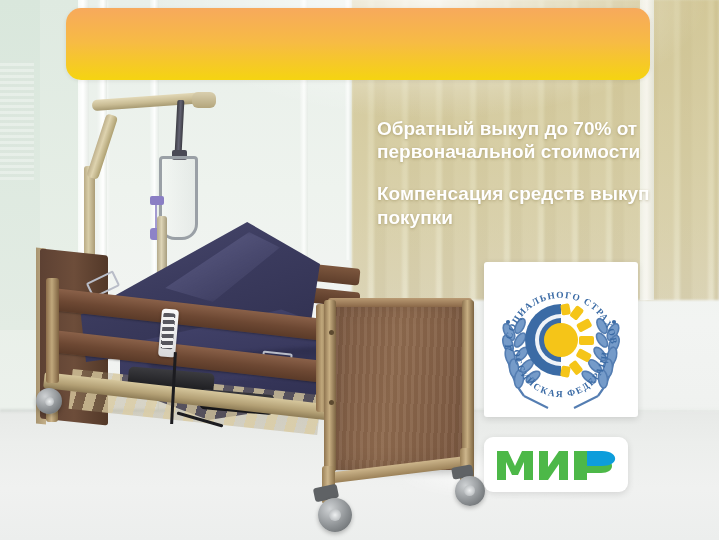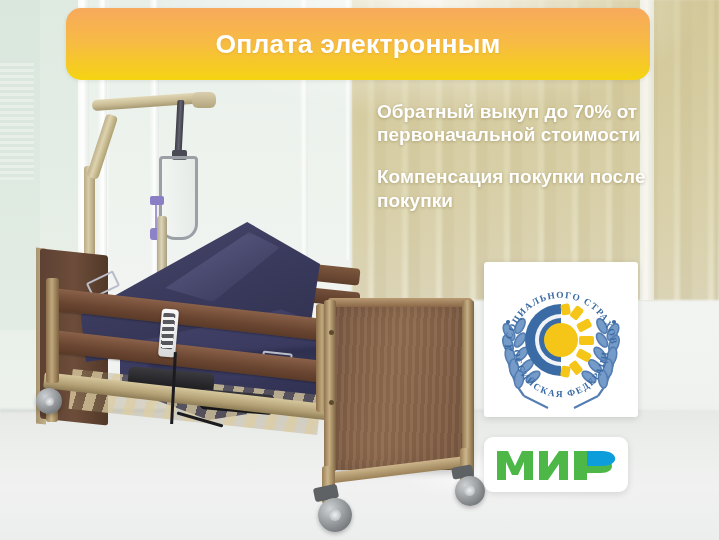--- a/index.html
+++ b/index.html
@@ -312,21 +312,21 @@
     box-shadow:0 1px 4px rgba(0,0,0,.08);
   }
   .banner-text{
     color:#ffffff;font-weight:700;font-size:26.5px;line-height:1.14;
     text-align:center;letter-spacing:.2px;
     text-shadow:0 1px 2px rgba(160,110,20,.18);
     padding:0 10px;
   }
 
   
-  .bullets{position:absolute;left:377px;top:100px;width:320px;}
+  .bullets{position:absolute;left:377px;top:117px;width:320px;}
   .bullet{
     color:#ffffff;font-weight:700;font-size:19px;line-height:1.22;
     text-shadow:0 1px 3px rgba(110,95,40,.38);
   }
   .bullet + .bullet{margin-top:19px;}
 
   
   .fss-card{
     position:absolute;left:484px;top:262px;width:154px;height:155px;
     background:#ffffff;border-radius:3px;
@@ -437,27 +437,27 @@
     <div class="caster cas-1"></div>
     <div class="caster-hub hub-1"></div>
     <div class="caster cas-2"></div>
     <div class="caster-hub hub-2"></div>
     <div class="caster cas-3"></div>
     <div class="caster-hub hub-3"></div>
   </div>
 
   <div class="banner">
     <div class="banner-text">
-      <span>Оплата электронным</span><br>
+      <br>
     </div>
   </div>
 
   <div class="bullets">
     <div class="bullet">Обратный выкуп до 70% от первоначальной стоимости</div>
-    <div class="bullet">Компенсация покупки после покупки</div>
+    <div class="bullet">Компенсация средств выкуп покупки</div>
   </div>
 
   <div class="fss-card">
     <svg class="fss-wrap" viewBox="0 0 154 155">
       <defs>
         <path id="arcTop" d="M 27,86 A 50,50 0 0 1 127,86"></path>
         <path id="arcBot" d="M 30,88 A 47,47 0 0 0 124,88"></path>
       </defs>
 
       <g stroke="#4B77AE" stroke-width="1.6" fill="#6E96C7" opacity="0.95">

